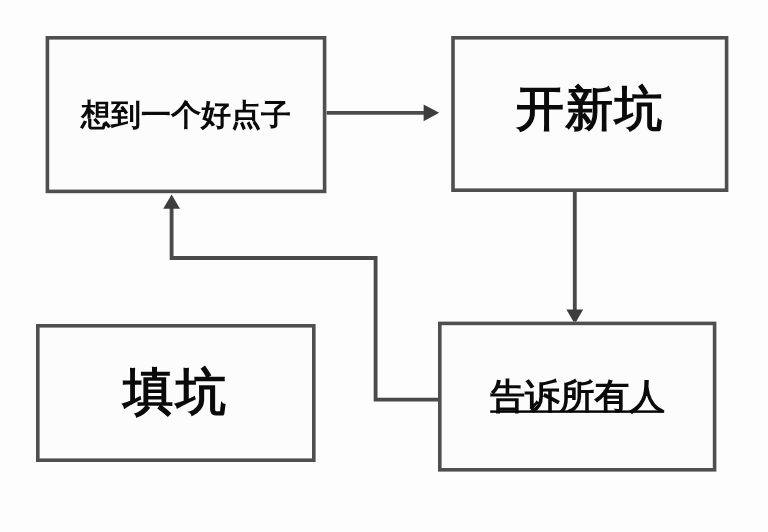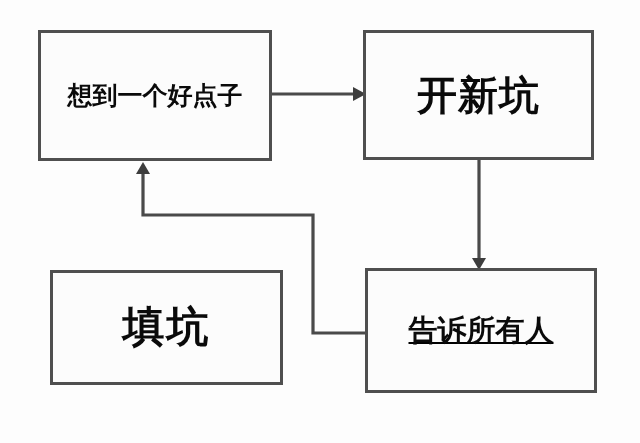--- a/index.html
+++ b/index.html
@@ -32,24 +32,24 @@
     font-weight: bold;
     color: #0a0a0a;
     letter-spacing: 0.5px;
     line-height: 1.1;
     white-space: nowrap;
   }
   
   #node-idea      { left: 38px;  top: 30px;  width: 234px; height: 131px; }
   #node-idea .node-label      { font-size: 25px; letter-spacing: 0px; }
 
-  #node-newpit    { left: 363px; top: 30px;  width: 231px; height: 130px; }
+  #node-newpit    { left: 376px; top: 30px;  width: 231px; height: 130px; font-family: Liberation Mono, monospace; }
   #node-newpit .node-label    { font-size: 40px; letter-spacing: 1px; }
 
-  #node-fillpit   { left: 50px;  top: 270px; width: 233px; height: 115px; justify-content: center; }
+  #node-fillpit   { left: 30px;  top: 270px; width: 233px; height: 115px; justify-content: center; }
   #node-fillpit .node-label   { font-size: 42px; letter-spacing: 2px; }
 
   #node-tellall   { left: 365px; top: 268px; width: 232px; height: 125px; text-decoration: underline; }
   #node-tellall .node-label   { font-size: 29px; letter-spacing: 0px; }
 
   #edges {
     position: absolute;
     left: 0;
     top: 0;
     width: 640px;

